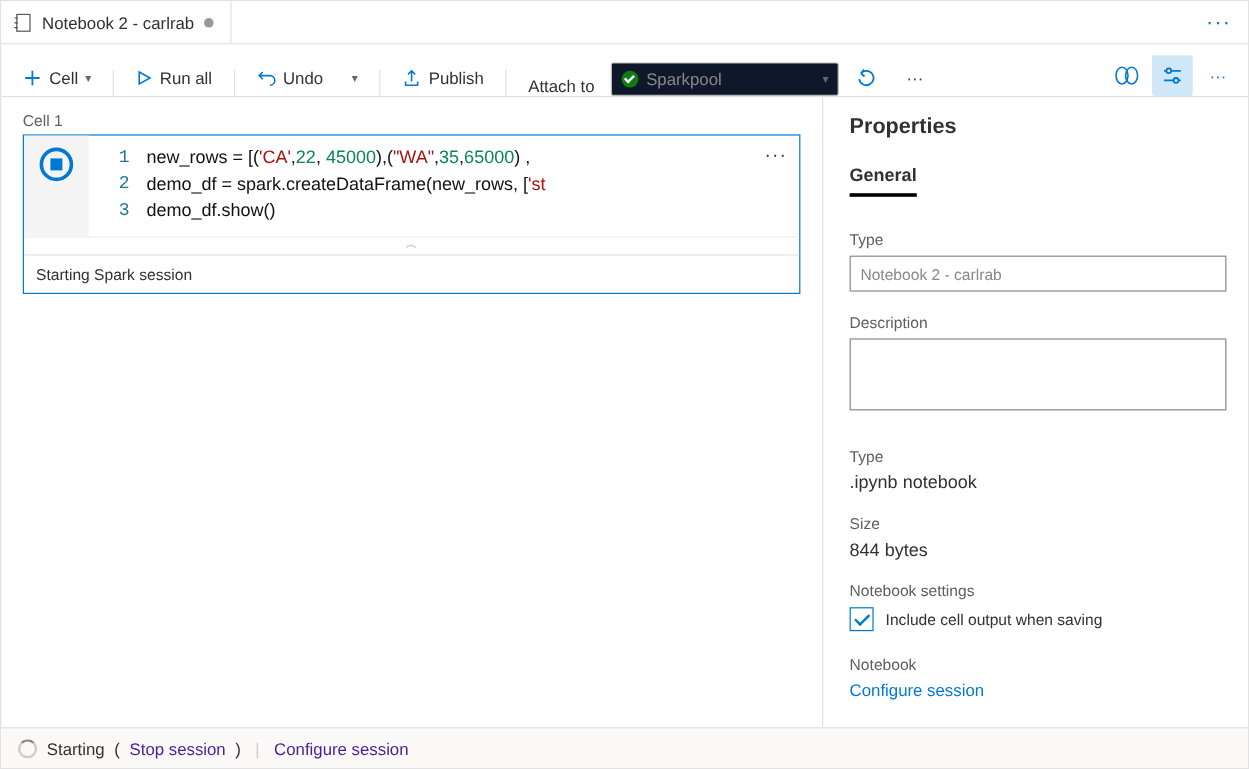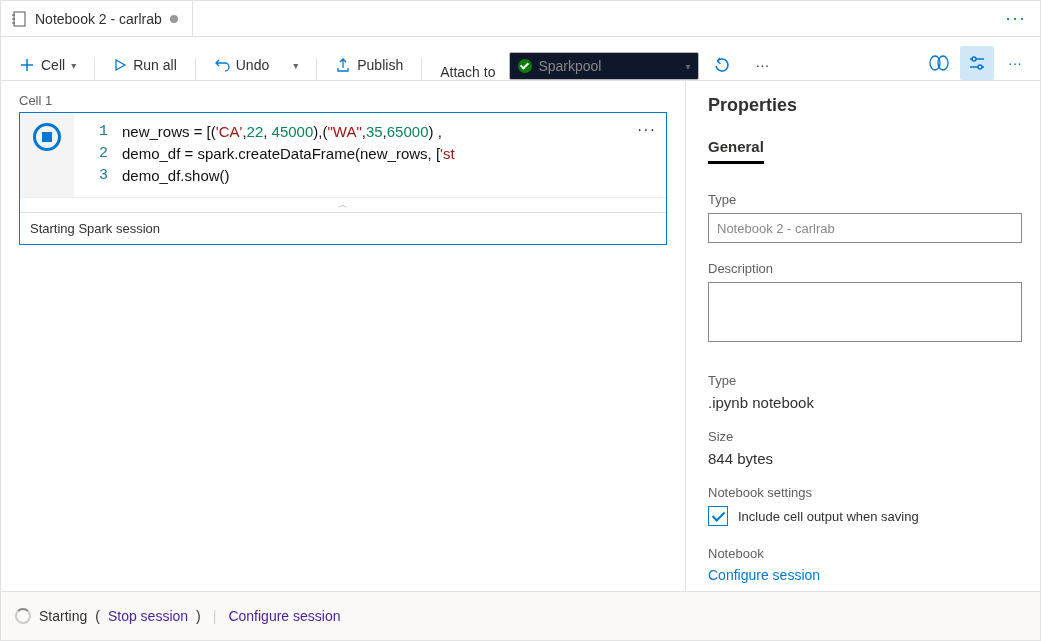--- a/index.html
+++ b/index.html
@@ -51,21 +51,21 @@
   .pinput { width:100%; height:30px; border:1px solid #8a8886; padding:0 8px; font-size:13px; color:#888;}
   .pta { width:100%; height:60px; border:1px solid #8a8886; resize:none; font-size:13px; padding:6px 8px; margin-bottom:10px;}
   .pval { font-size:15px; color:#323130; margin-bottom:18px;}
   .pcheck { display:flex; align-items:center; gap:10px; margin-top:6px; margin-bottom:20px;}
   .chkbox { width:20px; height:20px; border:1px solid #0078d4; display:flex; align-items:center; justify-content:center;}
   .chkbox::after { content:""; width:5px; height:10px; border:solid #0078d4; border-width:0 2px 2px 0; transform:rotate(45deg); margin-bottom:2px;}
   .plink { color:#0078d4; font-size:14px; cursor:pointer;}
   .field-block { margin-bottom: 18px; }
   
   
-  .status { height:49px; border-top:1px solid #e1e1e1; display:flex; align-items:center; padding:0 14px; gap:8px; font-size:14px; background:#faf9f8;}
+  .status { height:34px; border-top:1px solid #e1e1e1; display:flex; align-items:center; padding:0 14px; gap:8px; font-size:14px; background:#faf9f8;}
   .status .spin2 { width:16px; height:16px; border:2px solid #ccc; border-top-color:#888; border-radius:50%;}
   .slink { color:#4c1d95; cursor:pointer;}
   .ssep { color:#ccc; margin:0 4px;}
   
   svg { display:block; }
 </style>
 </head>
 <body>
 
 <div class="tabbar">

